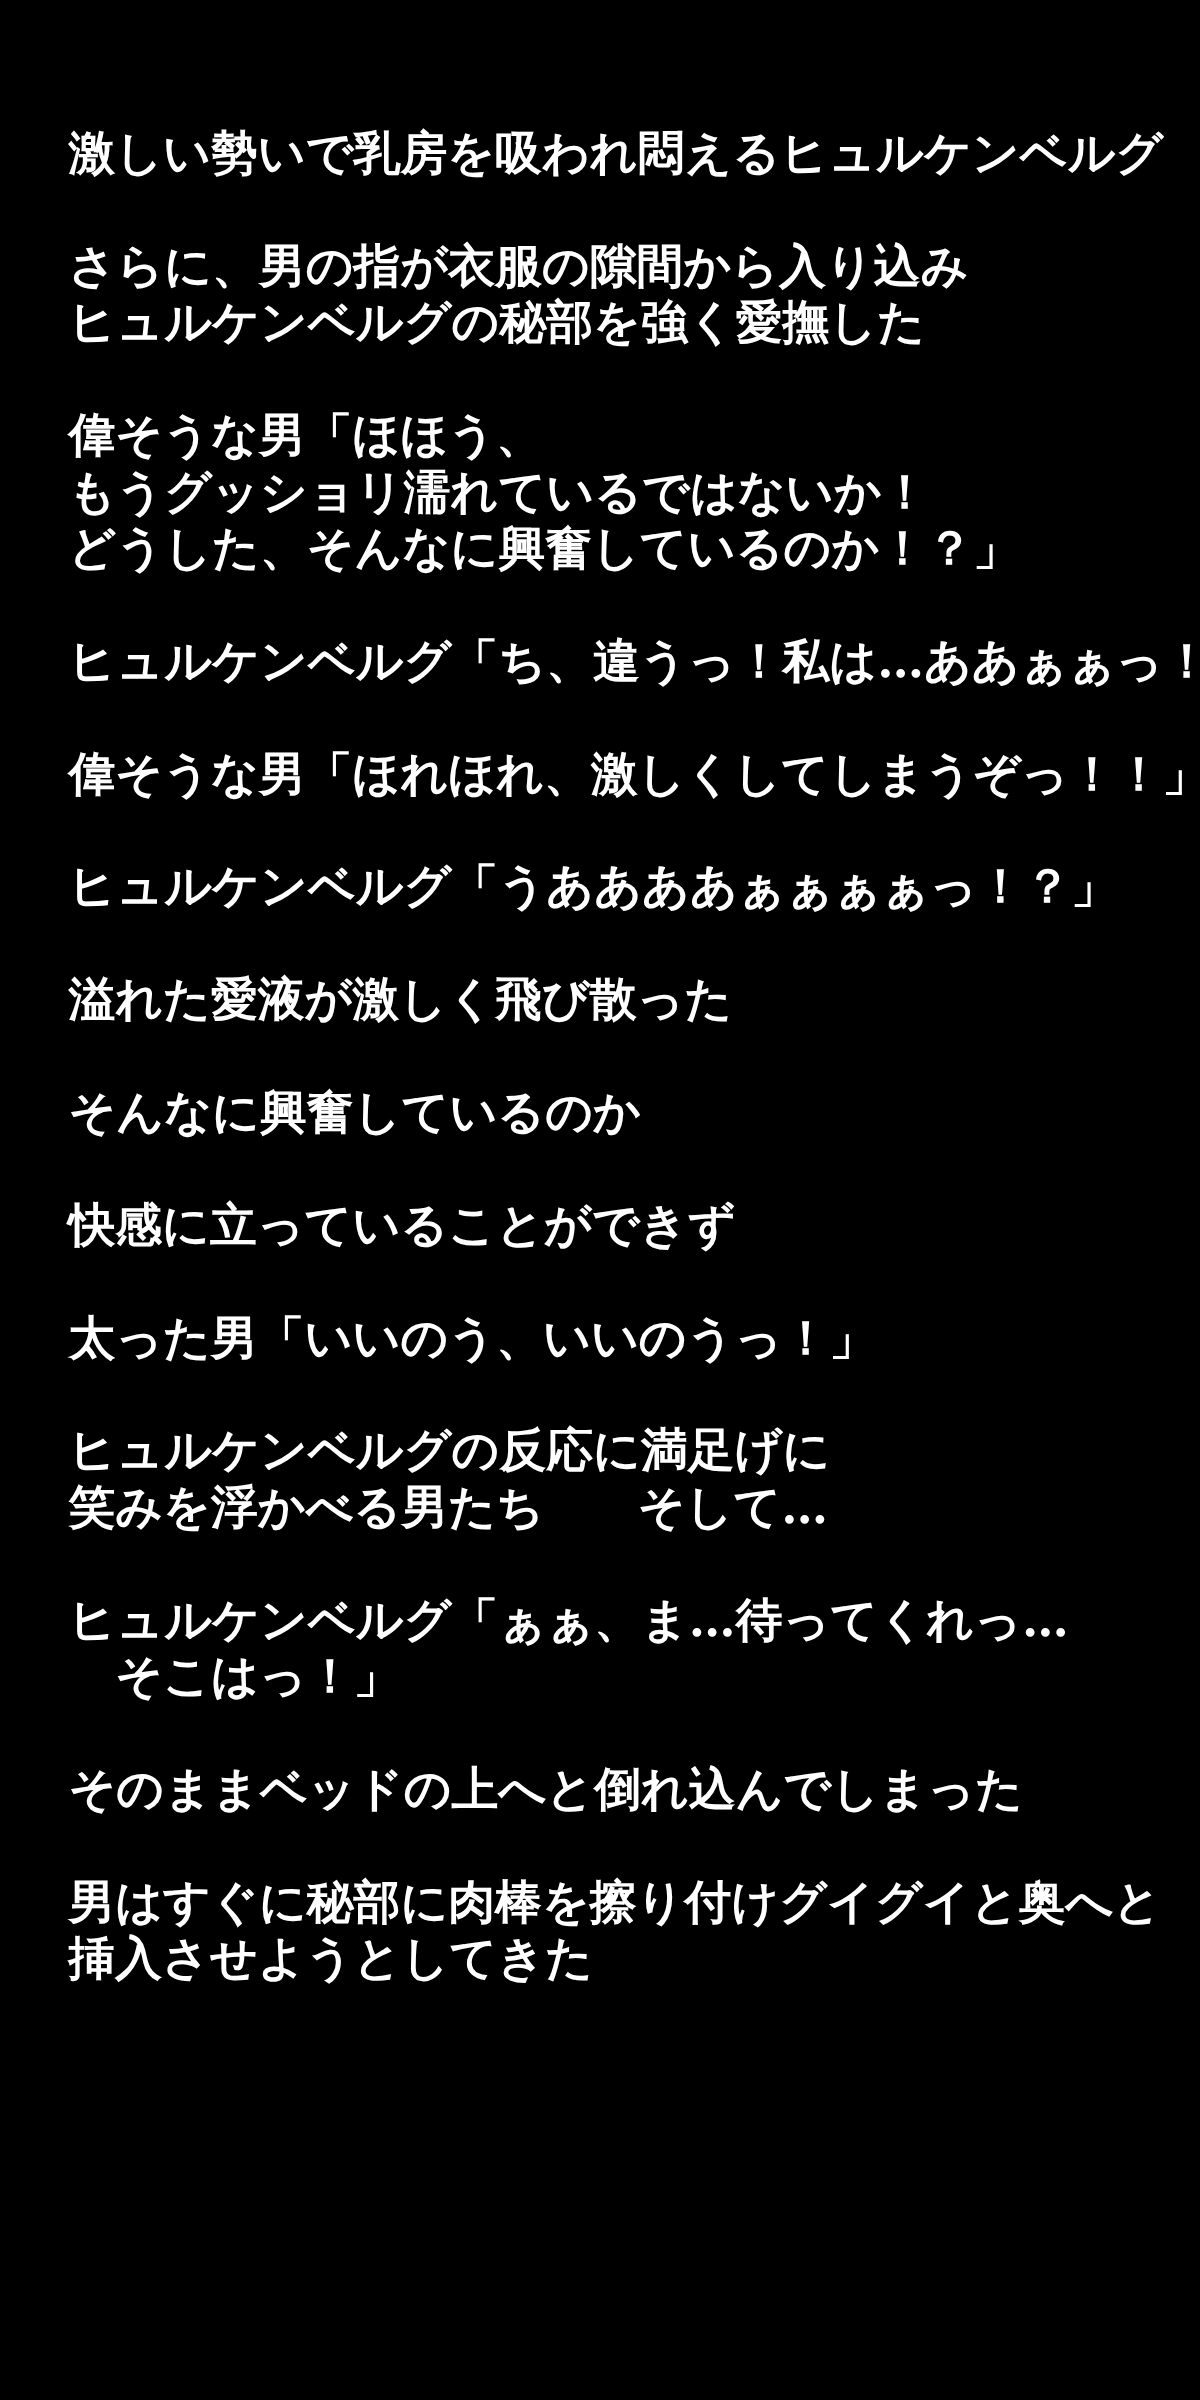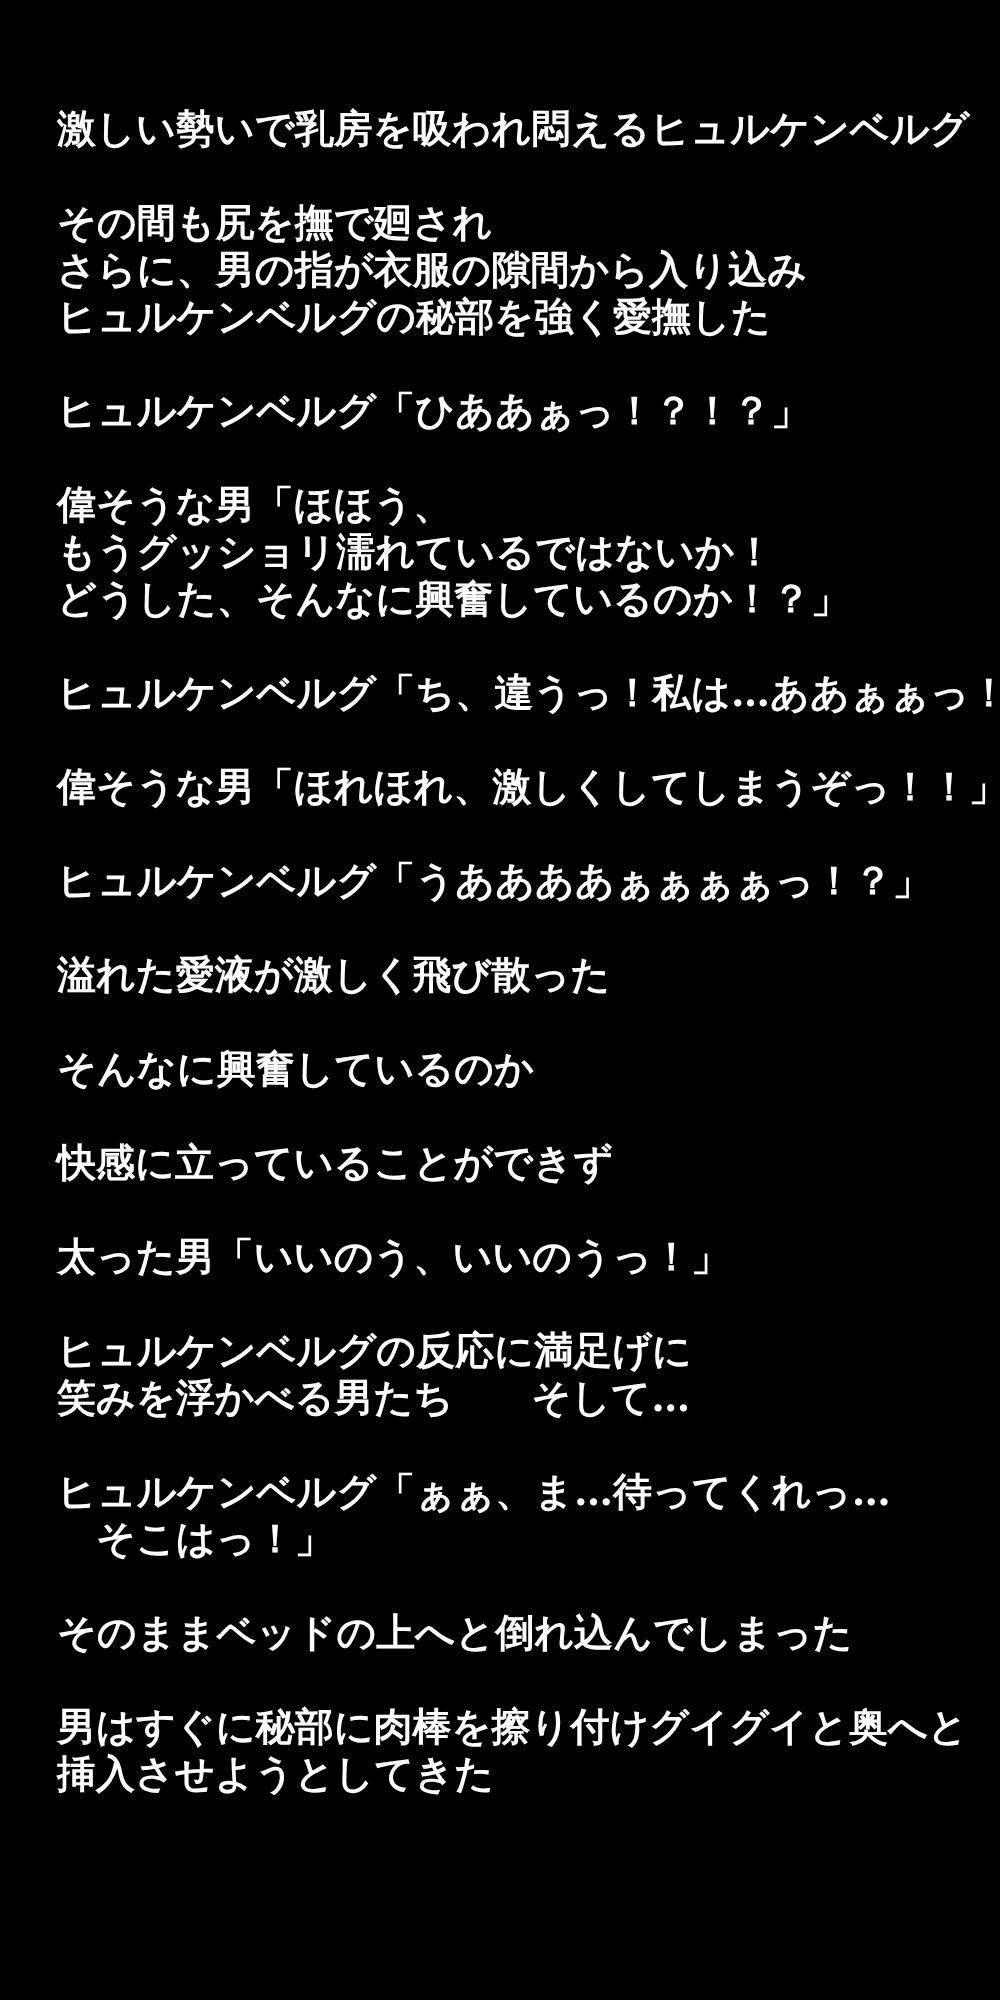--- a/index.html
+++ b/index.html
@@ -39,26 +39,22 @@
 </style>
 </head>
 <body>
 
 <div class="page" style="background: rgb(0, 0, 0);">
   <div class="text-block" id="story-text" style="color: rgb(255, 255, 255);">
       <div class="para">
         <div class="line">激しい勢いで乳房を吸われ悶えるヒュルケンベルグ</div>
       </div>
       <div class="para">
-        <div class="line">その間も尻を撫で廻され</div>
         <div class="line">さらに、男の指が衣服の隙間から入り込み</div>
         <div class="line">ヒュルケンベルグの秘部を強く愛撫した</div>
-      </div>
-      <div class="para">
-        <div class="line">ヒュルケンベルグ「ひああぁっ！？！？」</div>
       </div>
       <div class="para">
         <div class="line">偉そうな男「ほほう、</div>
         <div class="line">もうグッショリ濡れているではないか！</div>
         <div class="line">どうした、そんなに興奮しているのか！？」</div>
       </div>
       <div class="para">
         <div class="line">ヒュルケンベルグ「ち、違うっ！私は…ああぁぁっ！」</div>
       </div>
       <div class="para">

